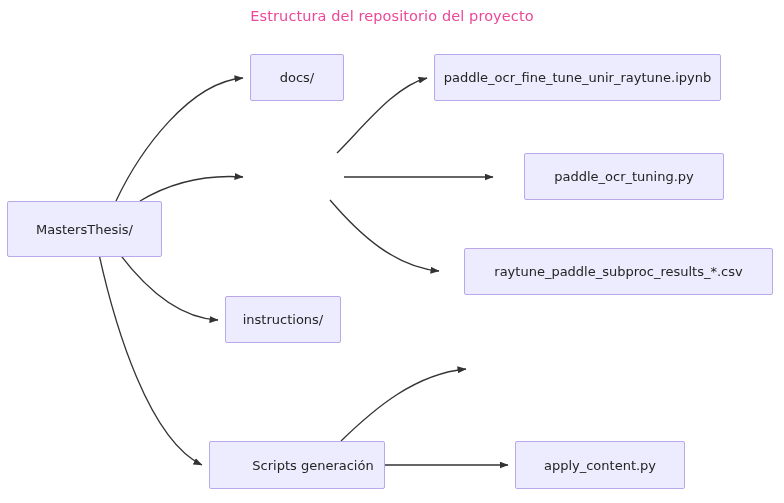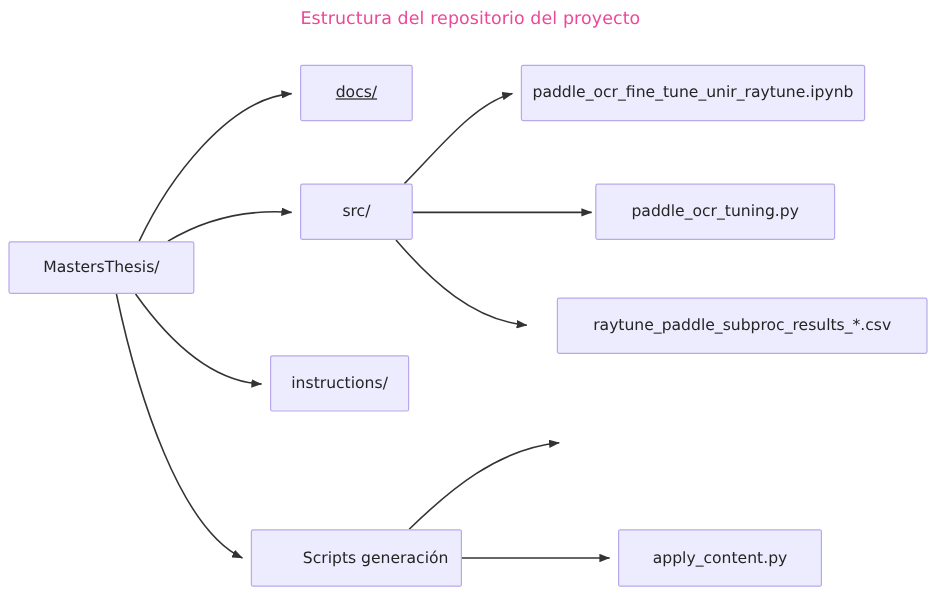--- a/index.html
+++ b/index.html
@@ -80,45 +80,42 @@
 
     <path d="M 344,177 L 493,177" fill="none" stroke="#333333" stroke-width="1.3" marker-end="url(#arrow)"></path>
 
     <path d="M 330,200 C 360,235 395,267 439,271" fill="none" stroke="#333333" stroke-width="1.3" marker-end="url(#arrow)"></path>
 
     <path d="M 341,441 C 375,408 415,374 466,369" fill="none" stroke="#333333" stroke-width="1.3" marker-end="url(#arrow)"></path>
 
     <path d="M 385,465 L 508,465" fill="none" stroke="#333333" stroke-width="1.3" marker-end="url(#arrow)"></path>
   </svg>
 
-  <div class="node" style="left:7px; top:201px; width:155px; height:44px;">
+  <div class="node" style="left:7px; top:201px; width:155px; height:56px;">
     <span class="node-label">MastersThesis/</span>
   </div>
 
-  <div class="node" style="left:250px; top:54px; width:94px; height:47px;text-decoration:underline;">
+  <div class="node" style="left:250px; top:54px; width:94px; height:47px;">
     <span class="node-label">docs/</span>
   </div>
 
-  <div class="node" style="left:250px; top:153px; width:94px; height:47px;">
-    <span class="node-label">src/</span>
-  </div>
 
   <div class="node" style="left:225px; top:296px; width:116px; height:47px;">
     <span class="node-label">instructions/</span>
   </div>
 
   <div class="node" style="left:209px; top:441px; width:176px; height:48px;padding-left:32px;">
     <span class="node-label">Scripts generación</span>
   </div>
 
   <div class="node" style="left:434px; top:54px; width:287px; height:47px;">
     <span class="node-label">paddle_ocr_fine_tune_unir_raytune.ipynb</span>
   </div>
 
-  <div class="node" style="left:496px; top:153px; width:200px; height:47px;">
+  <div class="node" style="left:524px; top:153px; width:200px; height:47px;">
     <span class="node-label">paddle_ocr_tuning.py</span>
   </div>
 
   <div class="node" style="left:464px; top:248px; width:309px; height:47px;">
     <span class="node-label">raytune_paddle_subproc_results_*.csv</span>
   </div>
 
 
   <div class="node" style="left:515px; top:441px; width:170px; height:48px;">
     <span class="node-label">apply_content.py</span>

